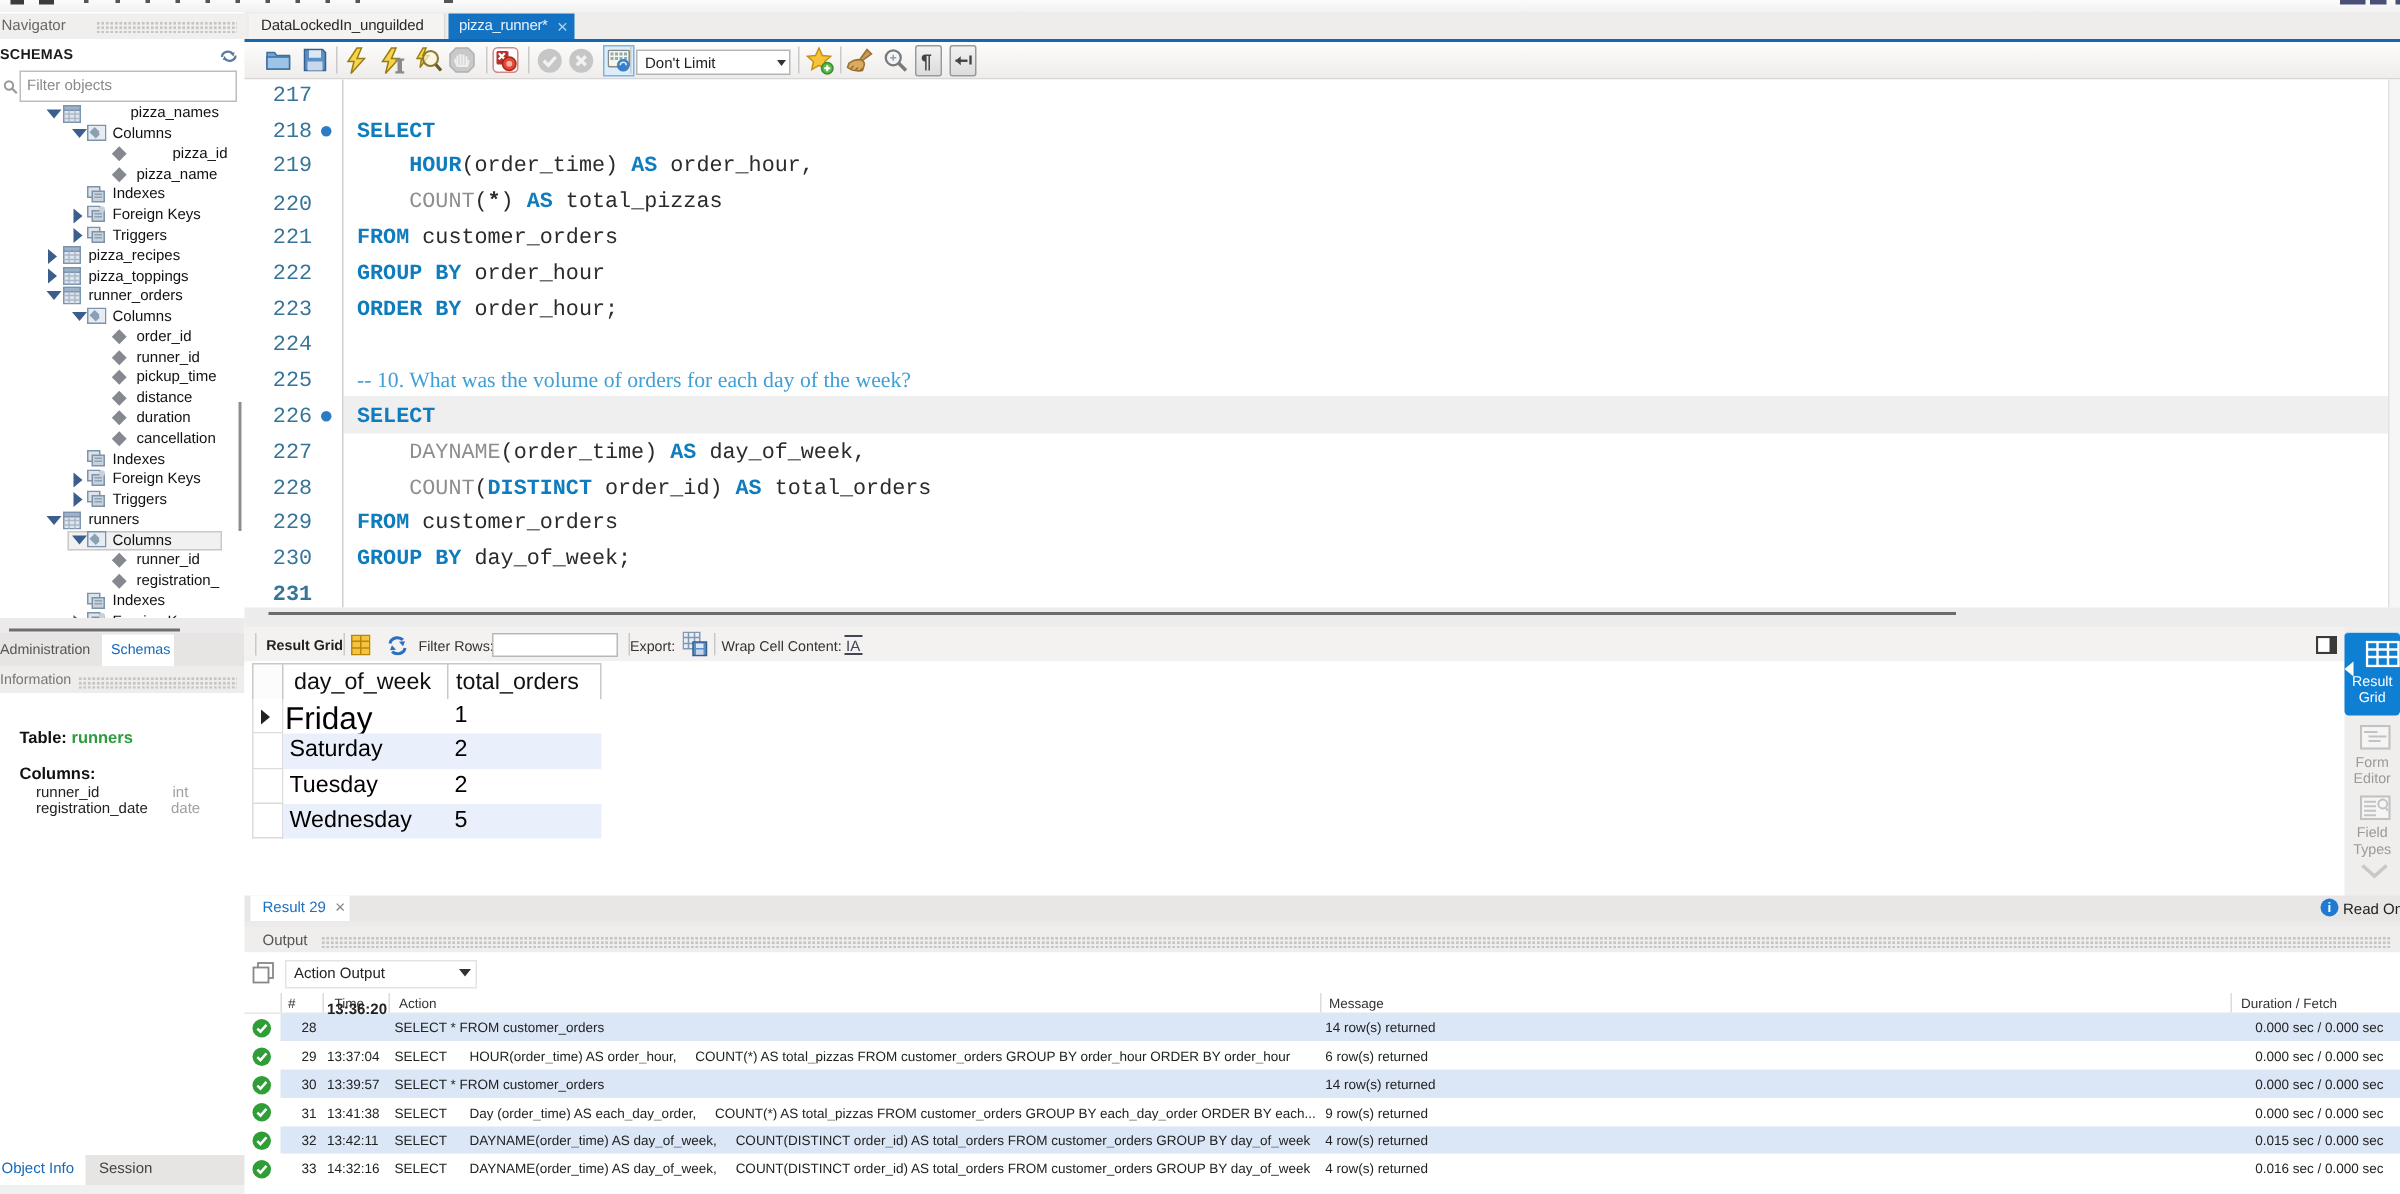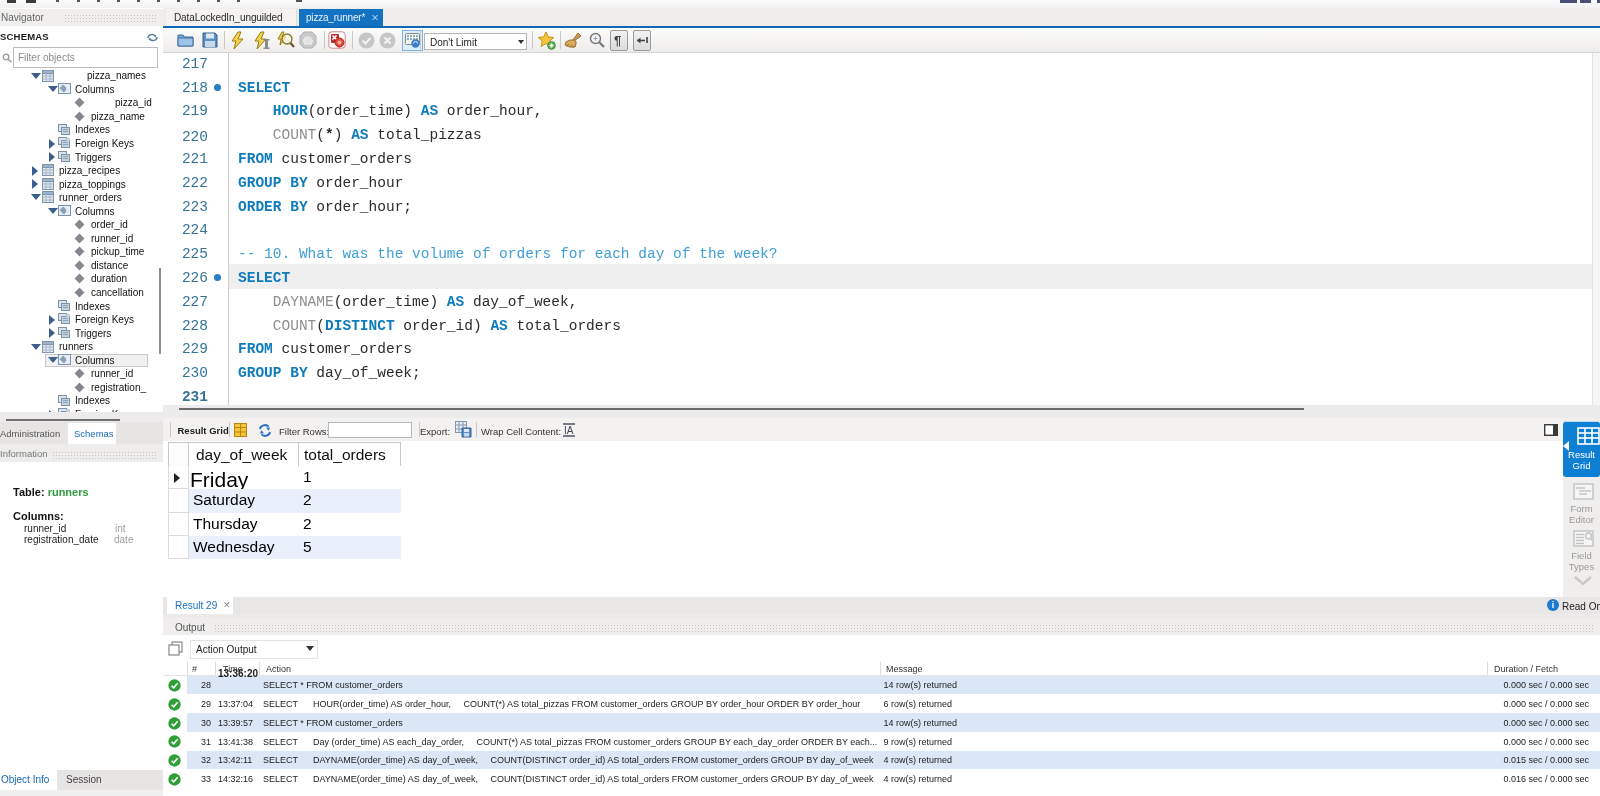--- a/index.html
+++ b/index.html
@@ -384,21 +384,21 @@
   <div class="abs" style="left:214px;top:84.0px;width:7px;height:7px;border-radius:50%;background:#2b7cc2;"></div>
   <div class="abs" style="left:214px;top:274.4px;width:7px;height:7px;border-radius:50%;background:#2b7cc2;"></div>
   </div>
   <div id="code">
   <div class="abs mono" style="left:238px;top:75.5px;height:24px;line-height:24px;font-size:14.5px;color:#2b2b2b;white-space:pre;"><span class="kw">SELECT</span></div>
   <div class="abs mono" style="left:238px;top:99.3px;height:24px;line-height:24px;font-size:14.5px;color:#2b2b2b;white-space:pre;">&nbsp;&nbsp;&nbsp;&nbsp;<span class="kw">HOUR</span>(order_time) <span class="kw">AS</span> order_hour,</div>
   <div class="abs mono" style="left:238px;top:123.1px;height:24px;line-height:24px;font-size:14.5px;color:#2b2b2b;white-space:pre;">&nbsp;&nbsp;&nbsp;&nbsp;<span class="fn">COUNT</span>(<b>*</b>) <span class="kw">AS</span> total_pizzas</div>
   <div class="abs mono" style="left:238px;top:146.9px;height:24px;line-height:24px;font-size:14.5px;color:#2b2b2b;white-space:pre;"><span class="kw">FROM</span> customer_orders</div>
   <div class="abs mono" style="left:238px;top:170.7px;height:24px;line-height:24px;font-size:14.5px;color:#2b2b2b;white-space:pre;"><span class="kw">GROUP BY</span> order_hour</div>
   <div class="abs mono" style="left:238px;top:194.5px;height:24px;line-height:24px;font-size:14.5px;color:#2b2b2b;white-space:pre;"><span class="kw">ORDER BY</span> order_hour;</div>
-  <div class="abs mono" style="left:238px;top:242.1px;height:24px;line-height:24px;font-size:14.5px;color:#2b2b2b;white-space:pre;"><span class="cm">-- 10. What was the volume of orders for each day of the week?</span></div>
+  <div class="abs mono" style="left:238px;top:242.1px;height:24px;line-height:24px;font-size:14.5px;color:#2b2b2b;white-space:pre;font-family:Liberation Serif, serif;"><span class="cm">-- 10. What was the volume of orders for each day of the week?</span></div>
   <div class="abs mono" style="left:238px;top:265.9px;height:24px;line-height:24px;font-size:14.5px;color:#2b2b2b;white-space:pre;"><span class="kw">SELECT</span></div>
   <div class="abs mono" style="left:238px;top:289.7px;height:24px;line-height:24px;font-size:14.5px;color:#2b2b2b;white-space:pre;">&nbsp;&nbsp;&nbsp;&nbsp;<span class="fn">DAYNAME</span>(order_time) <span class="kw">AS</span> day_of_week,</div>
   <div class="abs mono" style="left:238px;top:313.5px;height:24px;line-height:24px;font-size:14.5px;color:#2b2b2b;white-space:pre;">&nbsp;&nbsp;&nbsp;&nbsp;<span class="fn">COUNT</span>(<span class="kw">DISTINCT</span> order_id) <span class="kw">AS</span> total_orders</div>
   <div class="abs mono" style="left:238px;top:337.3px;height:24px;line-height:24px;font-size:14.5px;color:#2b2b2b;white-space:pre;"><span class="kw">FROM</span> customer_orders</div>
   <div class="abs mono" style="left:238px;top:361.1px;height:24px;line-height:24px;font-size:14.5px;color:#2b2b2b;white-space:pre;"><span class="kw">GROUP BY</span> day_of_week;</div>
   </div>
 
   <div class="abs" style="left:1592px;top:53px;width:8px;height:352px;background:#f6f6f6;border-left:1px solid #e2e2e2;"></div>
 
   <div class="abs" style="left:163px;top:405px;width:1437px;height:13px;background:#ececec;"></div>
@@ -458,21 +458,21 @@
   <div class="abs" style="left:168px;top:466.0px;width:21px;height:23.3px;background:#fff;border:1px solid #dcdcdc;border-top:none;"></div>
   <div class="abs" style="left:189px;top:466.0px;width:212px;height:23.3px;background:#ffffff;"></div>
   <div class="abs" style="left:190px;top:468.0px;font-size:21px;color:#000;">Friday</div>
   <div class="abs" style="left:303px;top:468.0px;font-size:15.5px;color:#000;">1</div>
   <div class="abs" style="left:168px;top:489.3px;width:21px;height:23.3px;background:#fff;border:1px solid #dcdcdc;border-top:none;"></div>
   <div class="abs" style="left:189px;top:489.3px;width:212px;height:23.3px;background:#e9f0fb;"></div>
   <div class="abs" style="left:193px;top:491.3px;font-size:15.5px;color:#000;">Saturday</div>
   <div class="abs" style="left:303px;top:491.3px;font-size:15.5px;color:#000;">2</div>
   <div class="abs" style="left:168px;top:512.6px;width:21px;height:23.3px;background:#fff;border:1px solid #dcdcdc;border-top:none;"></div>
   <div class="abs" style="left:189px;top:512.6px;width:212px;height:23.3px;background:#ffffff;"></div>
-  <div class="abs" style="left:193px;top:514.6px;font-size:15.5px;color:#000;">Thursday</div>
+  <div class="abs" style="left:193px;top:514.6px;font-size:15.5px;color:#000;">Tuesday</div>
   <div class="abs" style="left:303px;top:514.6px;font-size:15.5px;color:#000;">2</div>
   <div class="abs" style="left:168px;top:535.9px;width:21px;height:23.3px;background:#fff;border:1px solid #dcdcdc;border-top:none;"></div>
   <div class="abs" style="left:189px;top:535.9px;width:212px;height:23.3px;background:#e9f0fb;"></div>
   <div class="abs" style="left:193px;top:537.9px;font-size:15.5px;color:#000;">Wednesday</div>
   <div class="abs" style="left:303px;top:537.9px;font-size:15.5px;color:#000;">5</div>
   <div class="tri-r" style="left:174px;top:473px;border-left-color:#222;"></div>
   </div>
 
   <div class="abs" style="left:1563px;top:418px;width:37px;height:196px;background:#efeeed;"></div>
   <div id="rail">

